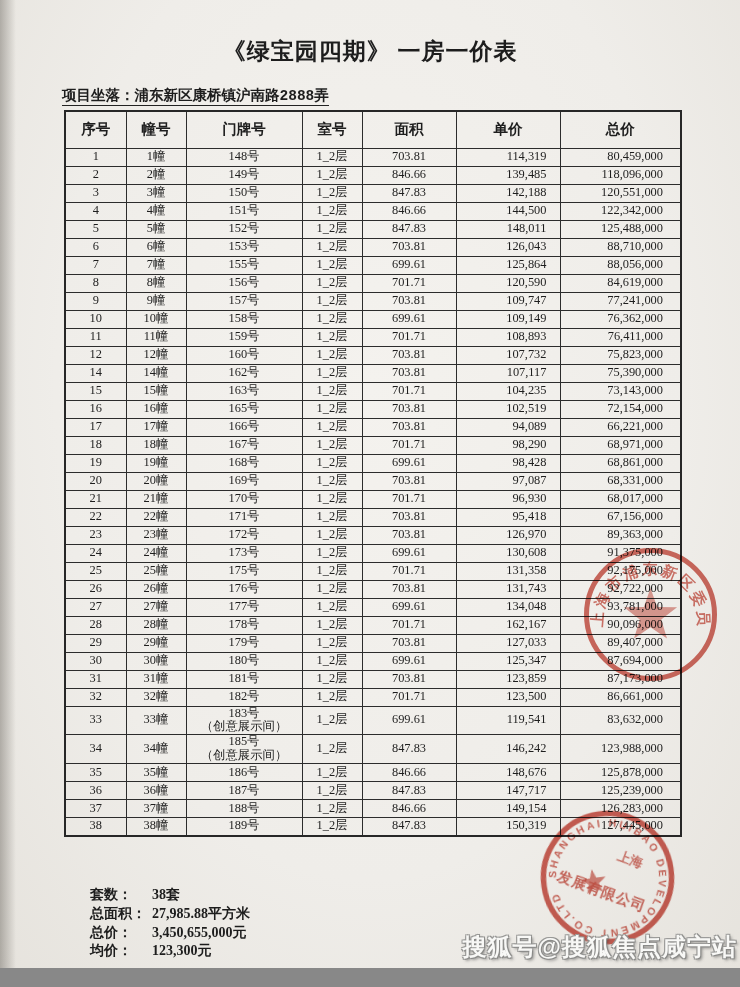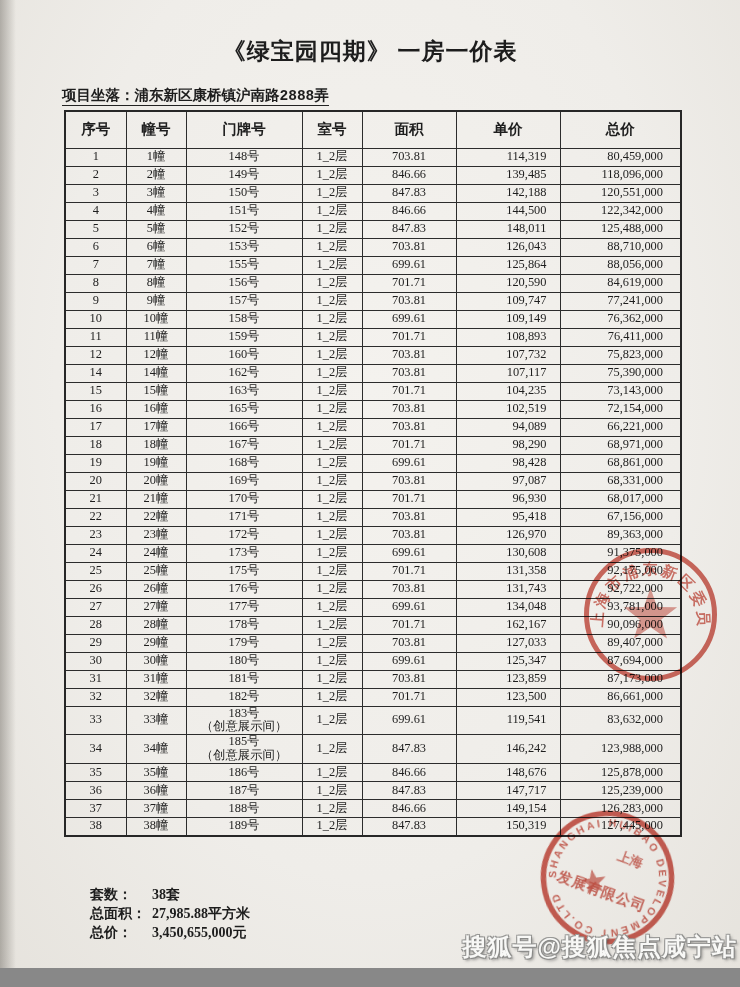--- a/index.html
+++ b/index.html
@@ -450,20 +450,21 @@
           <td class="c5">150,319</td>
           <td class="c6">127,445,000</td>
         </tr>
       </tbody>
   </table>
 
   <div class="summary">
     <div><span class="s-label">套数：</span><span>38套</span></div>
     <div><span class="s-label">总面积：</span><span>27,985.88平方米</span></div>
     <div><span class="s-label">总价：</span><span>3,450,655,000元</span></div>
+    <div><span class="s-label">均价：</span><span>123,300元</span></div>
   </div>
 
   <svg class="stamp stamp-1" width="145" height="145" viewBox="0 0 145 145">
     <defs>
       <path id="s1arc" d="M 26,92 A 48,48 0 1 1 119,92"></path>
     </defs>
     <circle cx="72.5" cy="72.5" r="64" fill="none" stroke="#c2392b" stroke-width="5" opacity=".85"></circle>
     <polygon points="72.5,46 79.1,64.9 99.1,65.3 83.2,77.4 89,96.6 72.5,85.2 56,96.6 61.8,77.4 45.9,65.3 65.9,64.9" fill="#c2392b" opacity=".55"></polygon>
     <text font-size="15" font-weight="bold" fill="#c2392b" opacity=".78" font-family="Liberation Serif, DejaVu Serif, serif" letter-spacing="3">
       <textPath href="#s1arc" startOffset="4%">上海市浦东新区委员会</textPath>

